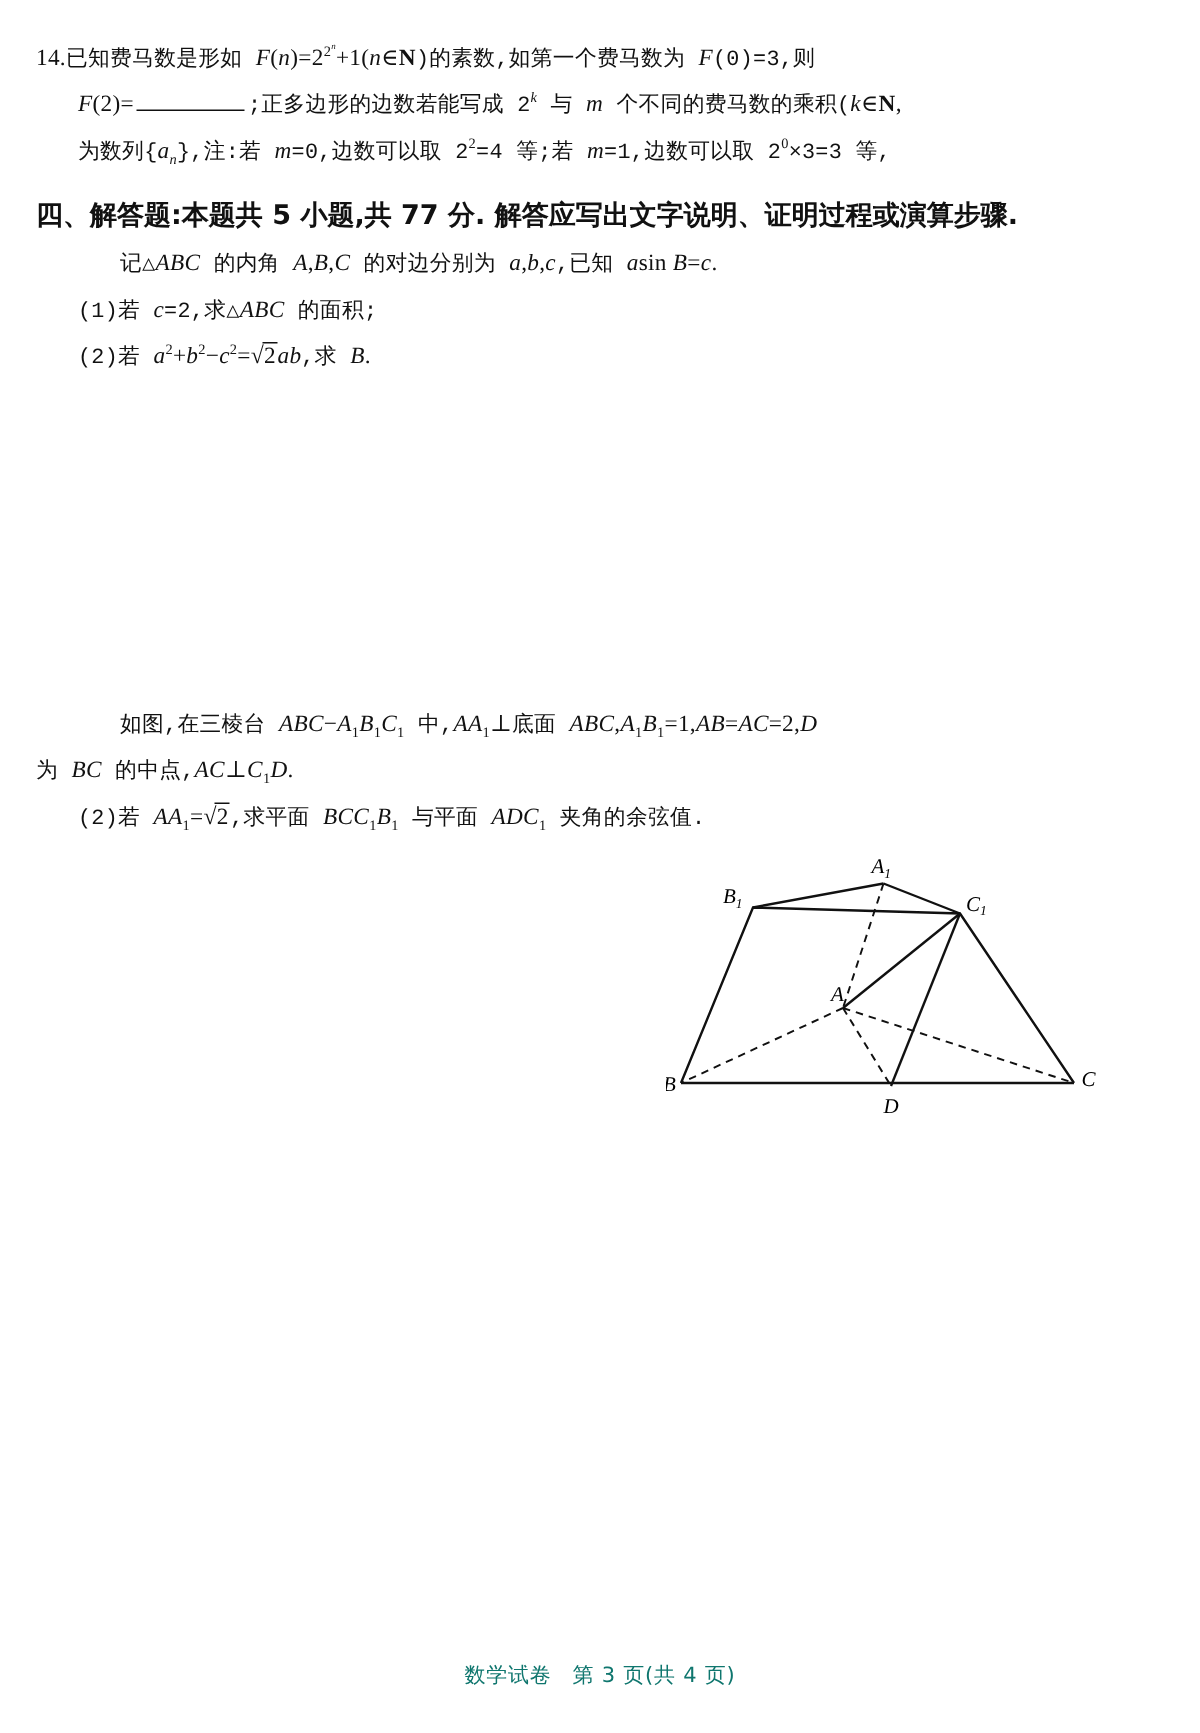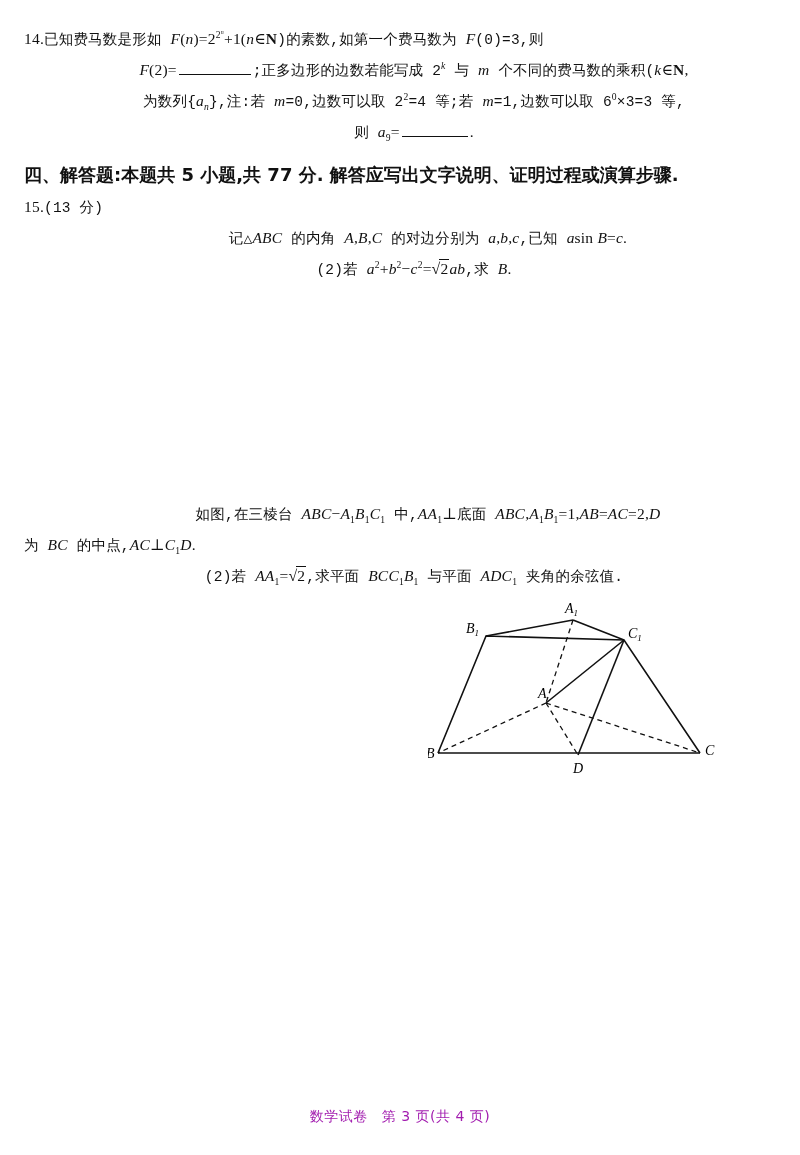--- a/index.html
+++ b/index.html
@@ -29,22 +29,22 @@
   }
   .q-block {
     margin-bottom: 4px;
   }
   .line {
     font-size: 15.5px;
     line-height: 30px;
     letter-spacing: 0.2px;
     white-space: nowrap;
   }
-  .line.indent1 { padding-left: 28px; text-align: center; }
-  .line.indent2 { padding-left: 56px; text-align: center; }
+  .line.indent1 { padding-left: 28px; }
+  .line.indent2 { padding-left: 56px; }
   .num {
     font-family: "Liberation Serif", serif;
   }
   .cn {
     font-family: Liberation Mono, monospace;
     font-size: 14.5px;
   }
   .it {
     font-style: italic;
     font-family: "Liberation Serif", serif;
@@ -88,60 +88,59 @@
     margin-top: 10px;
   }
   .spacer-lg { height: 210px; }
   .figure-wrap {
     position: relative;
     height: 210px;
     margin-top: 6px;
   }
   .figure {
     position: absolute;
-    right: 28px;
+    right: 12px;
     top: 0;
   }
   .footer {
     position: absolute;
     left: 0;
     top: 1108px;
     width: 800px;
     text-align: center;
     font-family: "DejaVu Sans", "Liberation Sans", sans-serif;
     font-size: 14px;
-    color: #a21caf;
+    color: #0f766e;
     letter-spacing: 0.5px;
   }
   .footer .gap { display: inline-block; width: 14px; }
 </style>
 </head>
 <body>
 
 <div class="page">
   <div class="content">
 
     <div class="q-block">
       <div class="line"><span class="num">14.</span><span class="cn">已知费马数是形如 </span><span class="it">F</span><span>(</span><span class="it">n</span><span>)=2</span><sup><span>2</span><sup class="it">n</sup></sup><span>+1(</span><span class="it">n</span><span>∈</span><span style="font-weight:bold">N</span><span class="cn">)的素数,如第一个费马数为 </span><span class="it">F</span><span class="cn">(0)=3,则</span></div>
 
       <div class="line indent1"><span class="it">F</span><span>(2)=</span><span class="blank"></span><span class="cn">;正多边形的边数若能写成 2</span><sup class="it">k</sup><span class="cn"> 与 </span><span class="it">m</span><span class="cn"> 个不同的费马数的乘积(</span><span class="it">k</span><span>∈</span><span style="font-weight:bold">N</span><span>,</span></div>
 
 
-      <div class="line indent1"><span class="cn">为数列{</span><span class="it">a</span><sub class="it">n</sub><span class="cn">},注:若 </span><span class="it">m</span><span class="cn">=0,边数可以取 2</span><sup>2</sup><span class="cn">=4 等;若 </span><span class="it">m</span><span class="cn">=1,边数可以取 6</span><sup>0</sup><span class="cn">×3=3 等,</span></div>
+      <div class="line indent1"><span class="cn">为数列{</span><span class="it">a</span><sub class="it">n</sub><span class="cn">},注:若 </span><span class="it">m</span><span class="cn">=0,边数可以取 2</span><sup>2</sup><span class="cn">=4 等;若 </span><span class="it">m</span><span class="cn">=1,边数可以取 2</span><sup>0</sup><span class="cn">×3=3 等,</span></div>
 
-      <div class="line indent1"><span class="cn">则 </span><span class="it">a</span><sub>9</sub><span>=</span><span class="blank short"></span><span>.</span></div>
     </div>
 
     <div class="section-head">四、解答题:本题共 5 小题,共 77 分. 解答应写出文字说明、证明过程或演算步骤.</div>
 
     <div class="q-block">
-      <div class="line"><span class="num">15.</span><span class="cn">(13 分)</span></div>
 
       <div class="line indent2"><span class="cn">记△</span><span class="it">ABC</span><span class="cn"> 的内角 </span><span class="it">A</span><span>,</span><span class="it">B</span><span>,</span><span class="it">C</span><span class="cn"> 的对边分别为 </span><span class="it">a</span><span>,</span><span class="it">b</span><span>,</span><span class="it">c</span><span class="cn">,已知 </span><span class="it">a</span><span>sin </span><span class="it">B</span><span>=</span><span class="it">c</span><span>.</span></div>
 
+      <div class="line indent1"><span class="cn">(1)若 </span><span class="it">c</span><span class="cn">=2,求△</span><span class="it">ABC</span><span class="cn"> 的面积;</span></div>
 
       <div class="line indent1"><span class="cn">(2)若 </span><span class="it">a</span><sup>2</sup><span>+</span><span class="it">b</span><sup>2</sup><span>−</span><span class="it">c</span><sup>2</sup><span>=</span><span class="sqrt"><span class="rad">√</span><span class="arg">2</span></span><span class="it">ab</span><span class="cn">,求 </span><span class="it">B</span><span>.</span></div>
     </div>
 
     <div class="spacer-lg"></div>
 
     <div class="q-block">
 
       <div class="line indent2"><span class="cn">如图,在三棱台 </span><span class="it">ABC</span><span>−</span><span class="it">A</span><sub>1</sub><span class="it">B</span><sub>1</sub><span class="it">C</span><sub>1</sub><span class="cn"> 中,</span><span class="it">AA</span><sub>1</sub><span>⊥</span><span class="cn">底面 </span><span class="it">ABC</span><span>,</span><span class="it">A</span><sub>1</sub><span class="it">B</span><sub>1</sub><span>=1,</span><span class="it">AB</span><span>=</span><span class="it">AC</span><span>=2,</span><span class="it">D</span></div>
 

